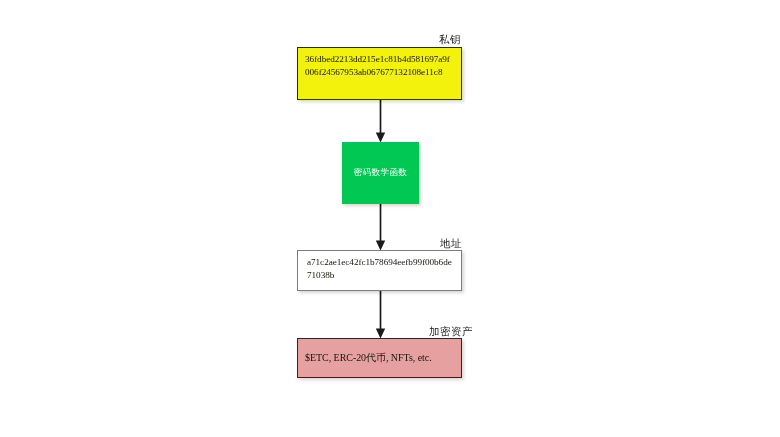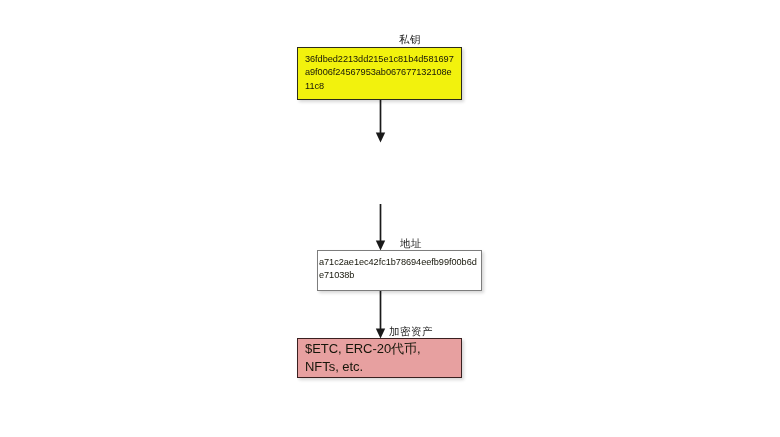--- a/index.html
+++ b/index.html
@@ -24,20 +24,21 @@
     height: 437px;
   }
 
   
   .node {
     position: absolute;
     box-sizing: border-box;
     display: flex;
     align-items: center;
     box-shadow: 2px 2px 3px rgba(0,0,0,0.16);
+    font-family: Liberation Serif, serif;
   }
   .node-text {
     display: block;
     width: 100%;
     line-height: 1.38;
     word-break: break-all;
     white-space: pre-wrap;
   }
 
   
@@ -78,55 +79,55 @@
   }
 
   
   #node-address {
     left: 297px;
     top: 250px;
     width: 165px;
     height: 41px;
     background: #ffffff;
     border: 1.1px solid #7d7d7d;
-    padding: 5px 1px;
+    padding: 5px 9px;
     align-items: flex-start;
-    margin-left: 20px;
   }
   #node-address .node-text {
     font-size: 9.2px;
     color: #16160a;
     letter-spacing: -0.05px;
     line-height: 1.44;
   }
 
   
   #node-crypto-assets {
     left: 297px;
     top: 338px;
     width: 165px;
     height: 40px;
     background: #e7a0a0;
     border: 1.3px solid #3a2020;
     padding: 5px 7px;
   }
   #node-crypto-assets .node-text {
-    font-size: 13px;
+    font-size: 10px;
     color: #16160a;
     letter-spacing: -0.05px;
     word-break: keep-all;
   }
 
   
   .node-label {
     position: absolute;
     font-size: 10.5px;
     color: #1d1d1d;
     white-space: nowrap;
     letter-spacing: 0.5px;
+    margin-left: 40px;
   }
   #label-private-key  { left: 399px; top: 33px; }
   #label-address      { left: 400px; top: 237px; font-family: Liberation Serif, serif; }
   #label-crypto-assets{ left: 389px; top: 325px; }
 
   
   .arrow {
     position: absolute;
     left: 0;
     top: 0;
@@ -171,20 +172,23 @@
   <div class="node-label" id="label-private-key">私钥</div>
 
   <div class="node-label" id="label-address">地址</div>
 
   <div class="node-label" id="label-crypto-assets">加密资产</div>
 
   <div class="node" id="node-private-key">
     <span class="node-text">36fdbed2213dd215e1c81b4d581697a9f006f24567953ab067677132108e11c8</span>
   </div>
 
+  <div class="node" id="node-crypto-function">
+    <span class="node-text">密码数学函数</span>
+  </div>
 
   <div class="node" id="node-address">
     <span class="node-text">a71c2ae1ec42fc1b78694eefb99f00b6de71038b</span>
   </div>
 
   <div class="node" id="node-crypto-assets">
     <span class="node-text">$ETC, ERC-20代币, NFTs, etc.</span>
   </div>
 
 </div>

